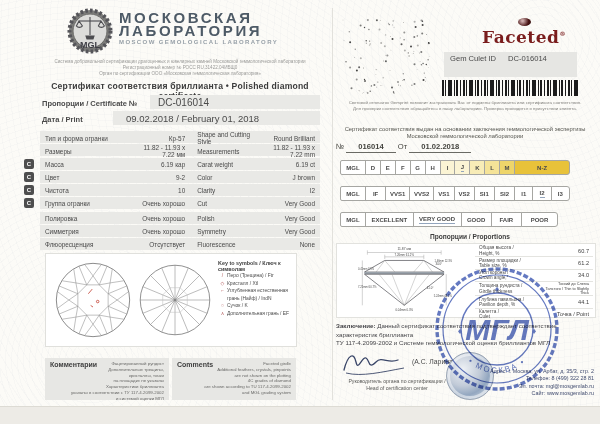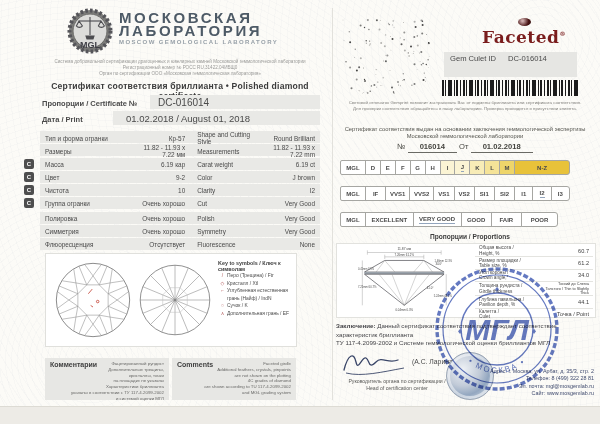--- a/index.html
+++ b/index.html
@@ -43,21 +43,21 @@
   .gp-reg{font-size:6px;vertical-align:super;}
   .gp-box{left:444px;top:52px;width:133px;height:25px;background:#e6e6e3;
           font-size:7.6px;color:#4a4a4a;padding:2px 6px;box-sizing:border-box;}
   .gp-row{display:flex;line-height:10.5px;}
   .gp-row .l{flex:0 0 58px;}
   .barcode{left:442px;top:80px;width:136px;height:16px;background:
      repeating-linear-gradient(90deg,#1c1c1c 0 1px,transparent 1px 3px),
      repeating-linear-gradient(90deg,#1c1c1c 0 2px,transparent 2px 7px);}
   .gp-note{left:336px;top:100px;width:258px;font-size:4.4px;line-height:5.6px;color:#84837f;text-align:center;}
   .basis{left:336px;top:126px;width:258px;font-size:5.8px;line-height:7px;color:#55554f;text-align:center;}
-  .basis-num{left:336px;top:142px;width:258px;font-size:7.6px;color:#44443f;text-align:center;}
+  .basis-num{left:336px;top:142px;width:258px;font-size:7.6px;color:#44443f;}
   .u{display:inline-block;border-bottom:1px solid #6a6a64;padding:0 12px 1px 12px;font-weight:bold;}
   
   .scale{left:340px;height:15px;display:flex;font-size:6px;color:#4a4a4a;}
   .cell{border:1px solid #a6a6a2;background:#fff;margin-left:-1px;display:flex;
         align-items:center;justify-content:center;font-weight:bold;box-sizing:border-box;}
   .cell.first{margin-left:0;border-radius:2px 0 0 2px;}
   .cell.last{border-radius:0 3px 3px 0;}
   .sel span{border-bottom:1.6px solid #93a5bd;padding-bottom:1px;}
   .c-t1{background:#fbf4d4;} .c-t2{background:#f8ecb7;} .c-t3{background:#f5e398;}
   .c-t4{background:#eed56a;} .c-gold{background:#e8c23a;}
@@ -110,21 +110,21 @@
     <div>Орган по сертификации ООО «Московская геммологическая лаборатория»</div>
   </div>
   <div class="abs doc-title" style="left:35px;top:81px;width:290px">Сертификат соответствия бриллианта • Polished diamond certificate</div>
 
   <div class="abs cert-label" style="left:42px;top:99px">Пропорции / Certificate №</div>
   <div class="abs band" style="left:150px;top:95px;width:170px;height:14px"></div>
   <div class="abs cert-val" style="left:158px;top:97px">DC-016014</div>
 
   <div class="abs cert-label" style="left:42px;top:115px">Дата / Print</div>
   <div class="abs band" style="left:113px;top:111px;width:207px;height:14px"></div>
-  <div class="abs cert-val" style="left:126px;top:113px;font-size:9.5px">01.02.2018 / August 01, 2018</div>
+  <div class="abs cert-val" style="left:126px;top:113px;font-size:9.5px">09.02.2018 / February 01, 2018</div>
 
   <div class="abs arow" style="top:131px">
     <span class="ru">Тип и форма огранки</span>
       <span class="ruval">Кр-57</span>
       <span class="en">Shape and Cutting Style</span>
       <span class="enval">Round Brilliant</span>
   </div>
   <div class="abs arow" style="top:144px">
     <span class="ru">Размеры</span>
       <span class="ruval">11.82 - 11.93 x 7.22 мм</span>

